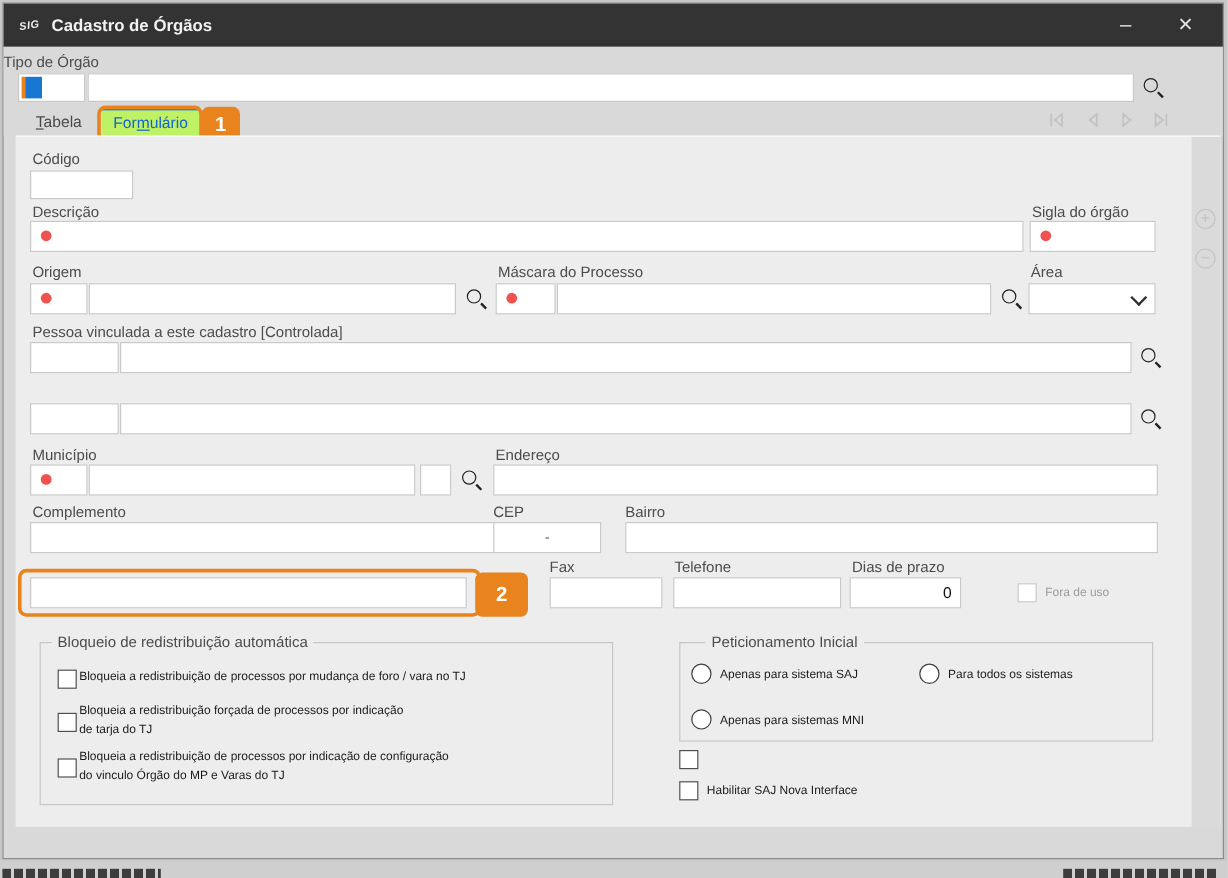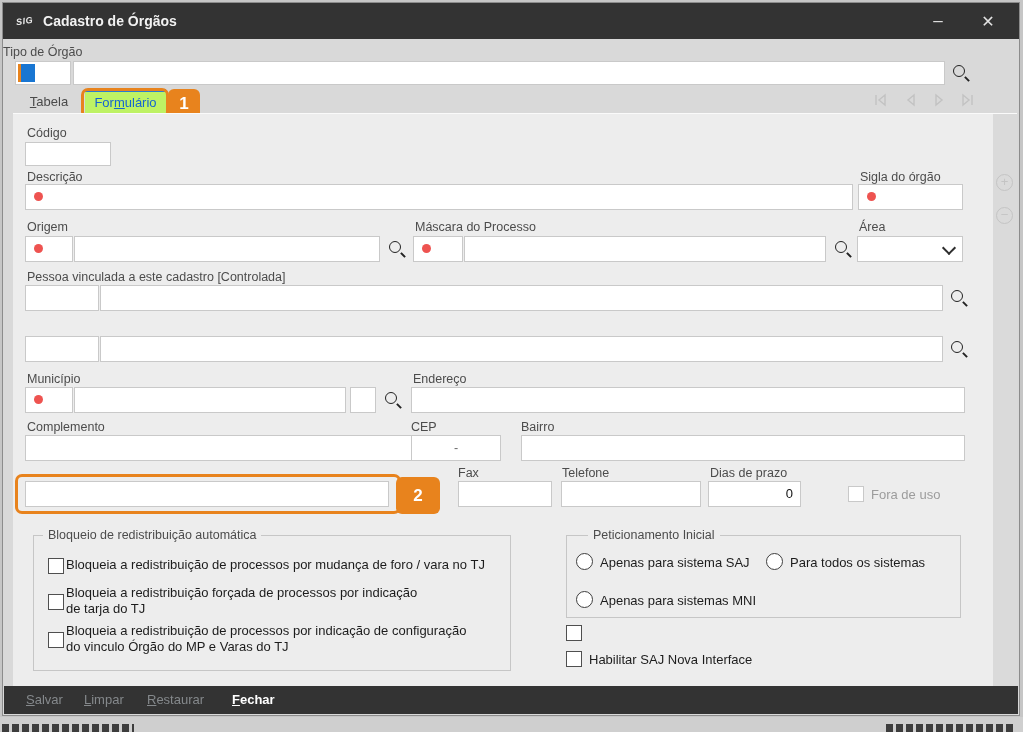--- a/index.html
+++ b/index.html
@@ -29,21 +29,21 @@
        border:1.7px solid #222;border-radius:50%;}
   .mag::after{content:"";position:absolute;left:13px;top:14.5px;width:6px;height:2px;
        background:#222;transform:rotate(45deg);}
   .chev{position:absolute;width:8px;height:8px;border-left:2px solid #2e2e2e;
        border-bottom:2px solid #2e2e2e;transform:rotate(-45deg);}
   .cb{position:absolute;width:16px;height:16px;background:#fff;border:1.6px solid #4f4f4f;
       box-sizing:border-box;}
   .cb.dis{border-color:#c9c9c9;}
   .radio{position:absolute;width:17px;height:17px;background:#fff;border:1.8px solid #3f3f3f;
       border-radius:50%;box-sizing:border-box;}
-  .optlbl{position:absolute;font-size:13px;color:#1c1c1c;line-height:16px;white-space:nowrap;}
+  .optlbl{position:absolute;font-size:10px;color:#1c1c1c;line-height:16px;white-space:nowrap;}
   .optlbl.dis{color:#9c9c9c;}
   .gbox{position:absolute;border:1px solid #c6c6c6;box-sizing:border-box;}
   .gtitle{position:absolute;font-size:12.5px;color:#4c4c4c;background:#ededed;
           padding:0 5px;white-space:nowrap;}
   .circ{position:absolute;width:17px;height:17px;border:1.4px solid #c4c4c4;border-radius:50%;
         color:#c4c4c4;font-size:13px;line-height:14px;text-align:center;box-sizing:border-box;}
   
   .toppanel{position:absolute;left:0;top:36px;right:0;height:50px;background:#d9d9d9;}
   
   .tabrow{position:absolute;left:0;top:86px;right:0;height:24px;background:#d9d9d9;}
@@ -241,33 +241,19 @@
       <div class="radio" style="left:753px;top:439px;"></div>
       <div class="optlbl" style="left:777px;top:441px;">Para todos os sistemas</div>
       <div class="radio" style="left:563px;top:477px;"></div>
       <div class="optlbl" style="left:587px;top:479px;">Apenas para sistemas MNI</div>
 
       <div class="cb" style="left:553px;top:511px;"></div>
       <div class="cb" style="left:553px;top:537px;"></div>
       <div class="optlbl" style="left:576px;top:538px;">Habilitar SAJ Nova Interface</div>
     </div>
 
-    <div class="bottombar">
-      <div class="fbtn" style="left:22px;">
-        <span></span><span class="ul">S</span><span>alvar</span>
-      </div>
-      <div class="fbtn" style="left:80px;">
-        <span></span><span class="ul">L</span><span>impar</span>
-      </div>
-      <div class="fbtn" style="left:143px;">
-        <span></span><span class="ul">R</span><span>estaurar</span>
-      </div>
-      <div class="fbtn enabled" style="left:228px;">
-        <span></span><span class="ul">F</span><span>echar</span>
-      </div>
-    </div>
   </div>
 
   <div class="bgstrip">
     <div class="frag" style="left:2px;width:132px;"></div>
     <div class="frag" style="left:886px;width:128px;"></div>
   </div>
 </div>
 
 </body></html>

